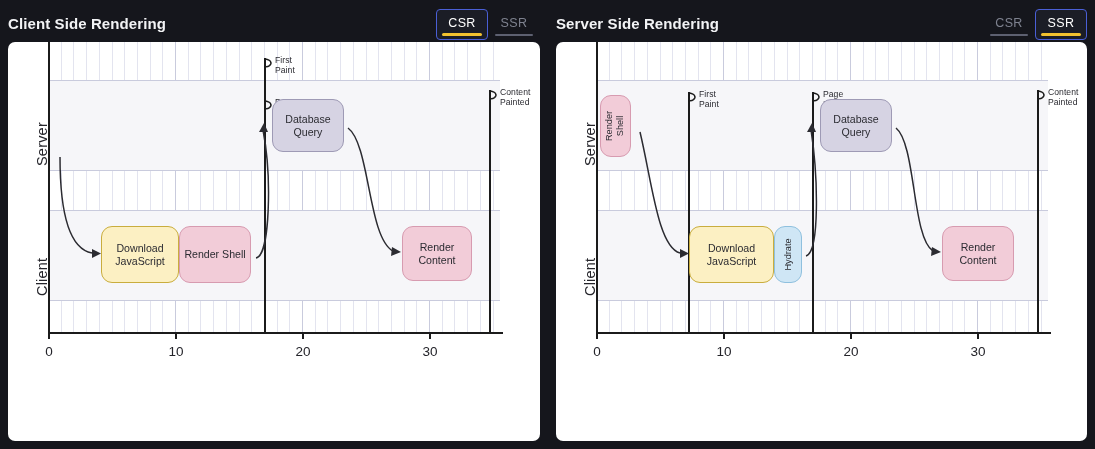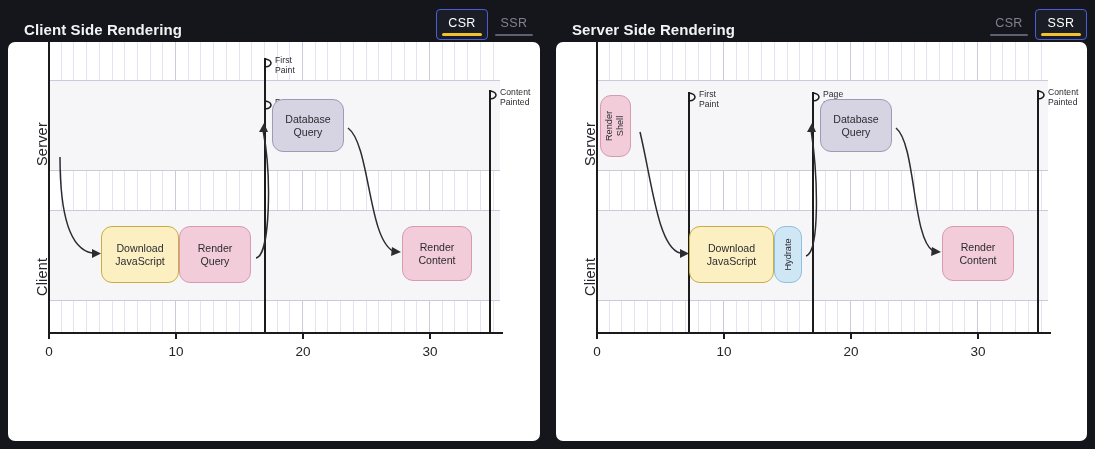--- a/index.html
+++ b/index.html
@@ -10,21 +10,21 @@
     overflow: hidden;
   }
   .stage { position: relative; width: 1095px; height: 449px; display: flex; }
 
   .panel { position: relative; width: 548px; height: 449px; background: #15161c; }
   .panel.right { width: 547px; }
 
   
   .hdr {
     position: relative; height: 40px; width: 100%;
-    display: flex; align-items: flex-end; padding: 8px 8px 0 24px;
+    display: flex; align-items: center; padding: 8px 8px 0 8px;
   }
   .hdr-title {
     color: #f2f3f5; font-size: 15px; font-weight: bold;
     letter-spacing: .1px; line-height: 20px; flex: 1 1 auto;
   }
   .toggle { display: flex; align-items: flex-start; gap: 0px; }
   .tbtn {
     position: relative; min-width: 52px; text-align: center;
     font-size: 12.5px; color: #7e828f; padding: 6px 10px 9px 10px;
     background: transparent; border: 1px solid transparent; border-radius: 4px;
@@ -190,21 +190,21 @@
           <svg width="12" height="16" viewBox="0 0 12 16">
               <path d="M1.4 1 C8 1.5 9.5 5 6.5 7.6 C4.8 9 2.6 8.9 1.4 8.6" fill="none" stroke="#1b1b1b" stroke-width="1.4"></path>
             </svg>
           <div class="lbl">Content<br>Painted</div>
         </div>
 
         <div class="box c-yellow" style="left:93px;top:184px;width:78px;height:57px;">
           <span>Download JavaScript</span>
         </div>
         <div class="box c-pink" style="left:171px;top:184px;width:72px;height:57px;">
-          <span>Render Query</span>
+          <span>Render Shell</span>
         </div>
         <div class="box c-purple" style="left:264px;top:57px;width:72px;height:53px;">
           <span>Database Query</span>
         </div>
         <div class="box c-pink" style="left:394px;top:184px;width:70px;height:55px;">
           <span>Render Content</span>
         </div>
 
         <svg class="arrow" style="left:0;top:0;width:492px;height:292px;">
           <path d="M52 115 C52 175 62 207 84 211"></path>

